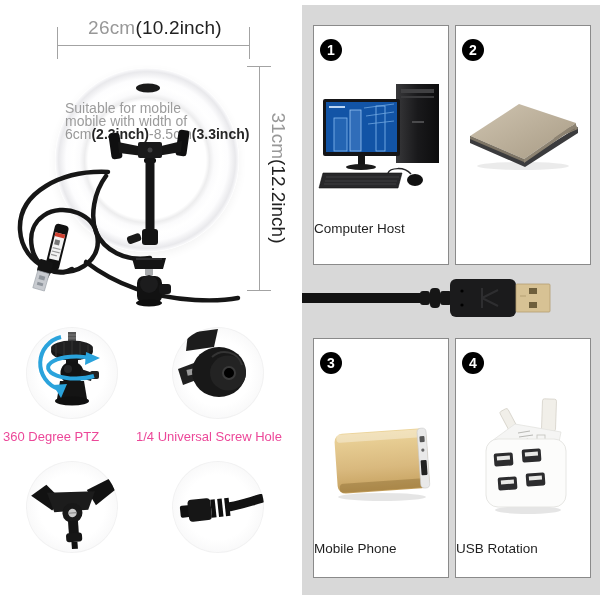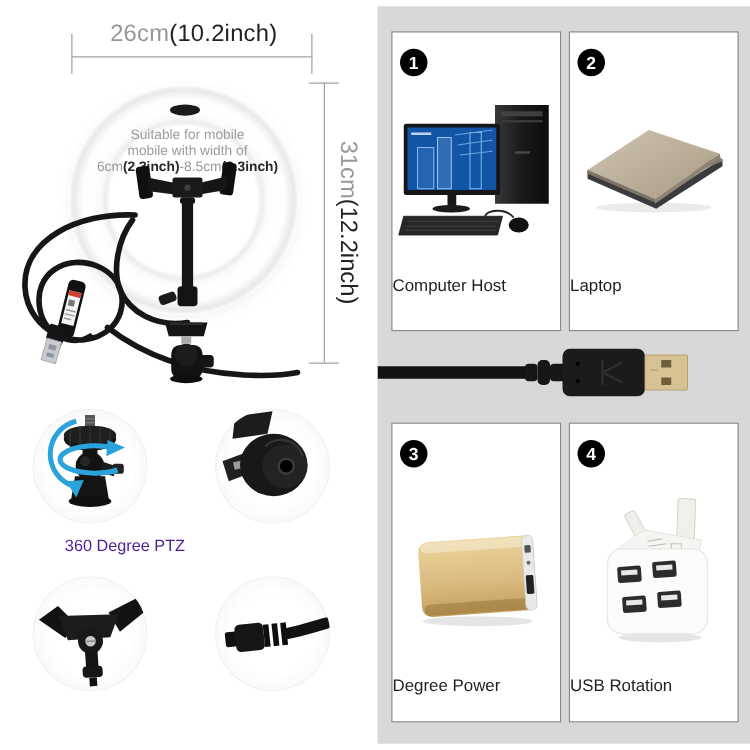--- a/index.html
+++ b/index.html
@@ -15,30 +15,30 @@
   .vline{position:absolute;left:259px;top:66px;width:1px;height:224px;background:#a3a3a3;}
   .vtick{position:absolute;left:247px;width:24px;height:1px;background:#a3a3a3;}
   .dim-height{position:absolute;left:278px;top:178px;transform:translate(-50%,-50%) rotate(90deg);
               font-size:19px;white-space:nowrap;}
   
   .ring{position:absolute;left:55px;top:68px;width:184px;height:184px;border-radius:50%;
         background:radial-gradient(circle closest-side,
           #ffffff 0 64%, #ededee 68%, #fbfbfc 73%, #ffffff 80%,
           #fdfdfe 88%, #e9e9ec 96%, #f7f7f9 99%, #ffffff 100%);
         box-shadow:0 3px 10px rgba(0,0,0,0.05);}
-  .ring-note{position:absolute;left:65px;top:102px;width:170px;text-align:center;
-             font-size:11px;line-height:13px;color:#9c9c9c;}
+  .ring-note{position:absolute;left:65px;top:102px;width:170px;text-align:left;
+             font-size:14px;line-height:13px;color:#9c9c9c;}
   .ring-note b{color:#262626;font-weight:bold;}
   .overlay{position:absolute;left:0;top:0;width:600px;height:600px;pointer-events:none;}
   
   .feat-circle{position:absolute;width:92px;height:92px;border-radius:50%;overflow:hidden;
                background:radial-gradient(circle,#ffffff 50%,#f0f0f1 100%);
                box-shadow:inset 0 0 0 1px rgba(0,0,0,0.03);}
   .feat-circle svg{width:92px;height:92px;display:block;}
-  .feat-label{position:absolute;text-align:right;font-size:13px;color:#4c1d95;white-space:nowrap;}
+  .feat-label{position:absolute;text-align:left;font-size:13px;color:#ec4899;white-space:nowrap;}
   
   .panel{position:absolute;left:302px;top:5px;width:298px;height:590px;background:#d8d8d8;}
   .pbox{position:absolute;width:134px;height:238px;background:#ffffff;border:1px solid #8a8a8a;}
   .badge{position:absolute;left:6px;top:13px;width:22px;height:22px;border-radius:50%;
          background:#000;color:#fff;font-size:14px;font-weight:bold;
          display:flex;align-items:center;justify-content:center;}
   .pimg{position:absolute;left:0;top:0;width:134px;height:238px;}
   .plabel{position:absolute;left:0;width:134px;text-align:left;font-size:13.5px;color:#1f1f1f;}
   .usb-cable{position:absolute;left:0;top:258px;width:298px;height:80px;}
 </style>
@@ -183,20 +183,21 @@
         <rect x="16" y="36" width="23" height="22" rx="4" fill="#161616"></rect>
         <rect x="39" y="38" width="4.5" height="18" fill="#0e0e0e"></rect>
         <rect x="46" y="38" width="4.5" height="18" fill="#0e0e0e"></rect>
         <rect x="53" y="38" width="4.5" height="18" fill="#0e0e0e"></rect>
         <path d="M 58 47 C 70 46 78 44 90 42" stroke="#121212" stroke-width="9" fill="none" stroke-linecap="round"></path>
       </g>
     </svg>
   </div>
 
   <div class="feat-label" style="left:3px;top:429px;width:145px">360 Degree PTZ</div>
+  <div class="feat-label" style="left:136px;top:429px;width:166px">1/4 Universal Screw Hole</div>
 
   <div class="panel">
 
     <div class="pbox" style="left:11px;top:20px">
       <svg class="pimg" viewBox="0 0 134 238">
         <defs>
           <linearGradient id="gtower" x1="0" y1="0" x2="1" y2="0">
             <stop offset="0" stop-color="#38383a"></stop>
               <stop offset="0.5" stop-color="#19191b"></stop>
               <stop offset="1" stop-color="#0c0c0d"></stop>
@@ -238,21 +239,20 @@
         <polygon points="14,110 14,117 69,141 122,107 122,101 69,134" fill="#3b3b3d"></polygon>
         <polygon points="95,108 120,99 122,103 98,113" fill="#8b8170"></polygon>
         <path d="M 100 107 L 118 100 M 101 110 L 119 103" stroke="#6e665a" stroke-width="0.8"></path>
         <polygon points="14,110 63,78 120,97 68,133" fill="url(#glid)"></polygon>
         <polygon points="120,97 120,101 68,137 68,133" fill="#8d8372"></polygon>
         <polygon points="14,110 14,113 68,136 68,133" fill="#7d7465"></polygon>
       </svg>
       <div class="badge">
           <span>2</span>
         </div>
-      <div class="plabel" style="top:195px">Laptop</div>
     </div>
 
     <div class="pbox" style="left:11px;top:333px">
       <svg class="pimg" viewBox="0 0 134 238">
         <defs>
           <linearGradient id="ggold" x1="0" y1="0" x2="0" y2="1">
             <stop offset="0" stop-color="#ecd49a"></stop>
               <stop offset="0.6" stop-color="#d9b97e"></stop>
               <stop offset="1" stop-color="#c49f5c"></stop>
           </linearGradient>
@@ -264,21 +264,21 @@
           <rect x="24" y="142" width="88" height="9" rx="4" fill="rgba(110,80,25,0.30)"></rect>
           <rect x="105" y="92" width="9" height="60" rx="4" fill="#e9e9e9" stroke="#c9c9c9" stroke-width="0.6"></rect>
           <rect x="107" y="100" width="5" height="6" rx="1" fill="#555"></rect>
           <circle cx="109.5" cy="114" r="1.6" fill="#666"></circle>
           <rect x="106.5" y="124" width="6" height="15" rx="1" fill="#222"></rect>
         </g>
       </svg>
       <div class="badge">
           <span>3</span>
         </div>
-      <div class="plabel" style="top:202px">Degree Power</div>
+      <div class="plabel" style="top:202px">Mobile Phone</div>
     </div>
 
     <div class="pbox" style="left:153px;top:333px">
       <svg class="pimg" viewBox="0 0 134 238">
         <ellipse cx="72" cy="171" rx="33" ry="4" fill="rgba(0,0,0,0.10)"></ellipse>
         <rect x="86" y="60" width="14" height="32" rx="2" fill="#f1efe9" stroke="#d5d2c9" stroke-width="0.8" transform="rotate(2 93 76)"></rect>
         <rect x="48" y="70" width="9" height="22" rx="2" fill="#f1efe9" stroke="#d5d2c9" stroke-width="0.8" transform="rotate(-28 52 81)"></rect>
         <polygon points="33,104 59,85 105,93 101,113" fill="#f5f5f4" stroke="#e3e3e0" stroke-width="0.8"></polygon>
         <path d="M 62 94 L 74 92 M 63 98 L 77 96 M 64 102 L 72 100" stroke="#b8b8b4" stroke-width="1" fill="none"></path>
         <rect x="81" y="96" width="8" height="7" fill="none" stroke="#c0c0bc" stroke-width="0.8"></rect>

